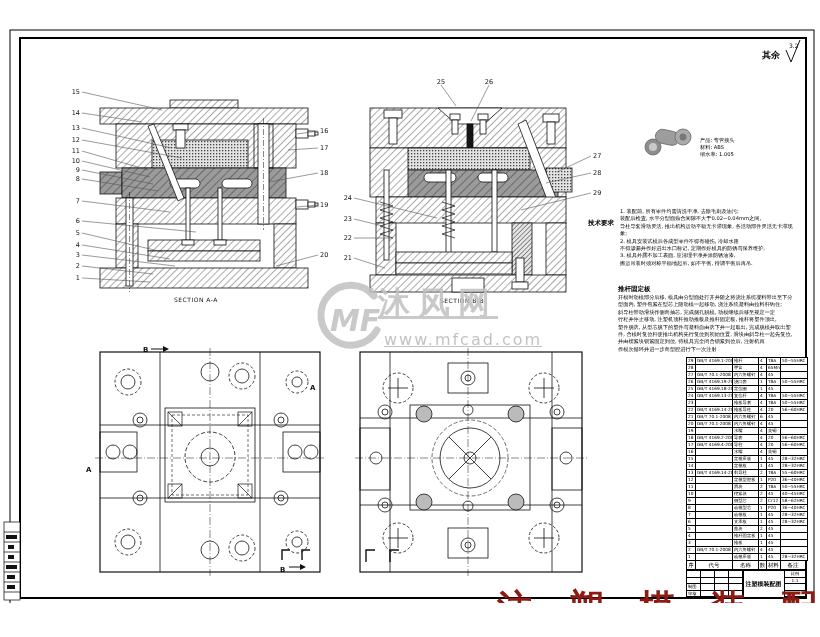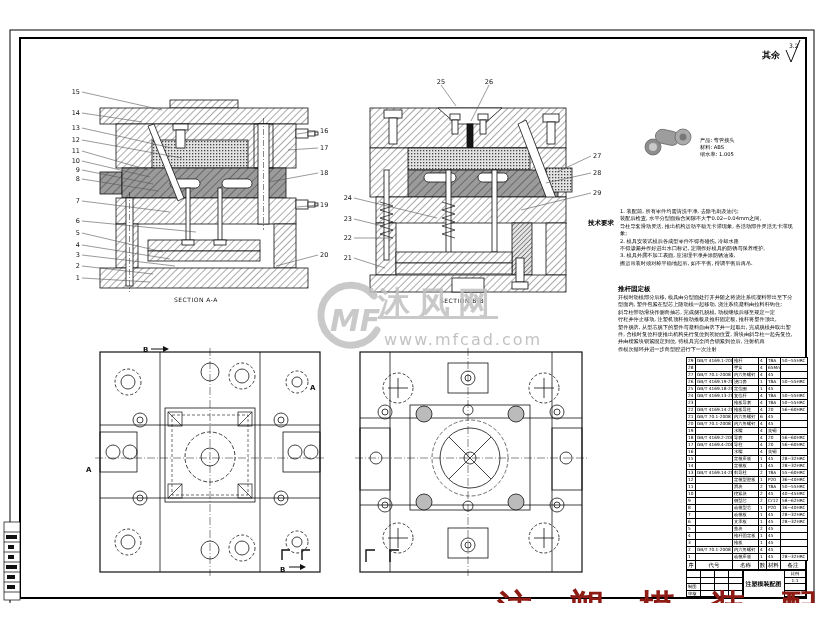--- a/index.html
+++ b/index.html
@@ -24,21 +24,21 @@
   #bom-head span:last-child{border-right:none;}
   
   #titleblock{position:absolute;left:686px;top:570px;width:120px;height:28px;border:1px solid #000;background:#fff;box-sizing:border-box;}
   .tb-left{position:absolute;left:0;top:0;width:56px;height:26px;border-right:1px solid #000;display:grid;grid-template-rows:repeat(4,6.5px);grid-template-columns:repeat(4,14px);}
   .tb-left div{border-right:1px solid #000;border-bottom:1px solid #000;font-size:4.3px;line-height:6px;overflow:hidden;padding-left:1px;box-sizing:border-box;}
   .tb-mid{position:absolute;left:56px;top:0;width:42px;height:26px;border-right:1px solid #000;display:flex;align-items:center;justify-content:center;font-size:6px;font-weight:bold;text-align:center;box-sizing:border-box;}
   .tb-right{position:absolute;left:98px;top:0;width:20px;height:26px;display:grid;grid-template-rows:repeat(4,6.5px);}
   .tb-right div{border-bottom:1px solid #000;font-size:4.3px;line-height:6px;text-align:center;overflow:hidden;box-sizing:border-box;}
   
   #wm-name{position:absolute;left:378px;top:282px;font-size:32px;font-weight:bold;color:#c0c0c0;letter-spacing:8px;opacity:0.85;text-decoration:underline;}
-  #wm-url{position:absolute;left:384px;top:330px;font-size:16px;color:#bcbcbc;letter-spacing:2px;opacity:0.9;}
+  #wm-url{position:absolute;left:384px;top:330px;font-size:16px;color:#bcbcbc;letter-spacing:2px;opacity:0.9;text-decoration:underline;}
   
   #stamp{position:absolute;left:497px;top:584px;font-size:36px;font-weight:bold;color:#8e1b14;
          letter-spacing:13px;font-family:"Liberation Serif",serif;white-space:nowrap;}
 </style>
 </head>
 <body>
 
 <div class="sheet">
 
 <svg width="820" height="637" viewBox="0 0 820 637" style="position:absolute;left:0;top:0;">

